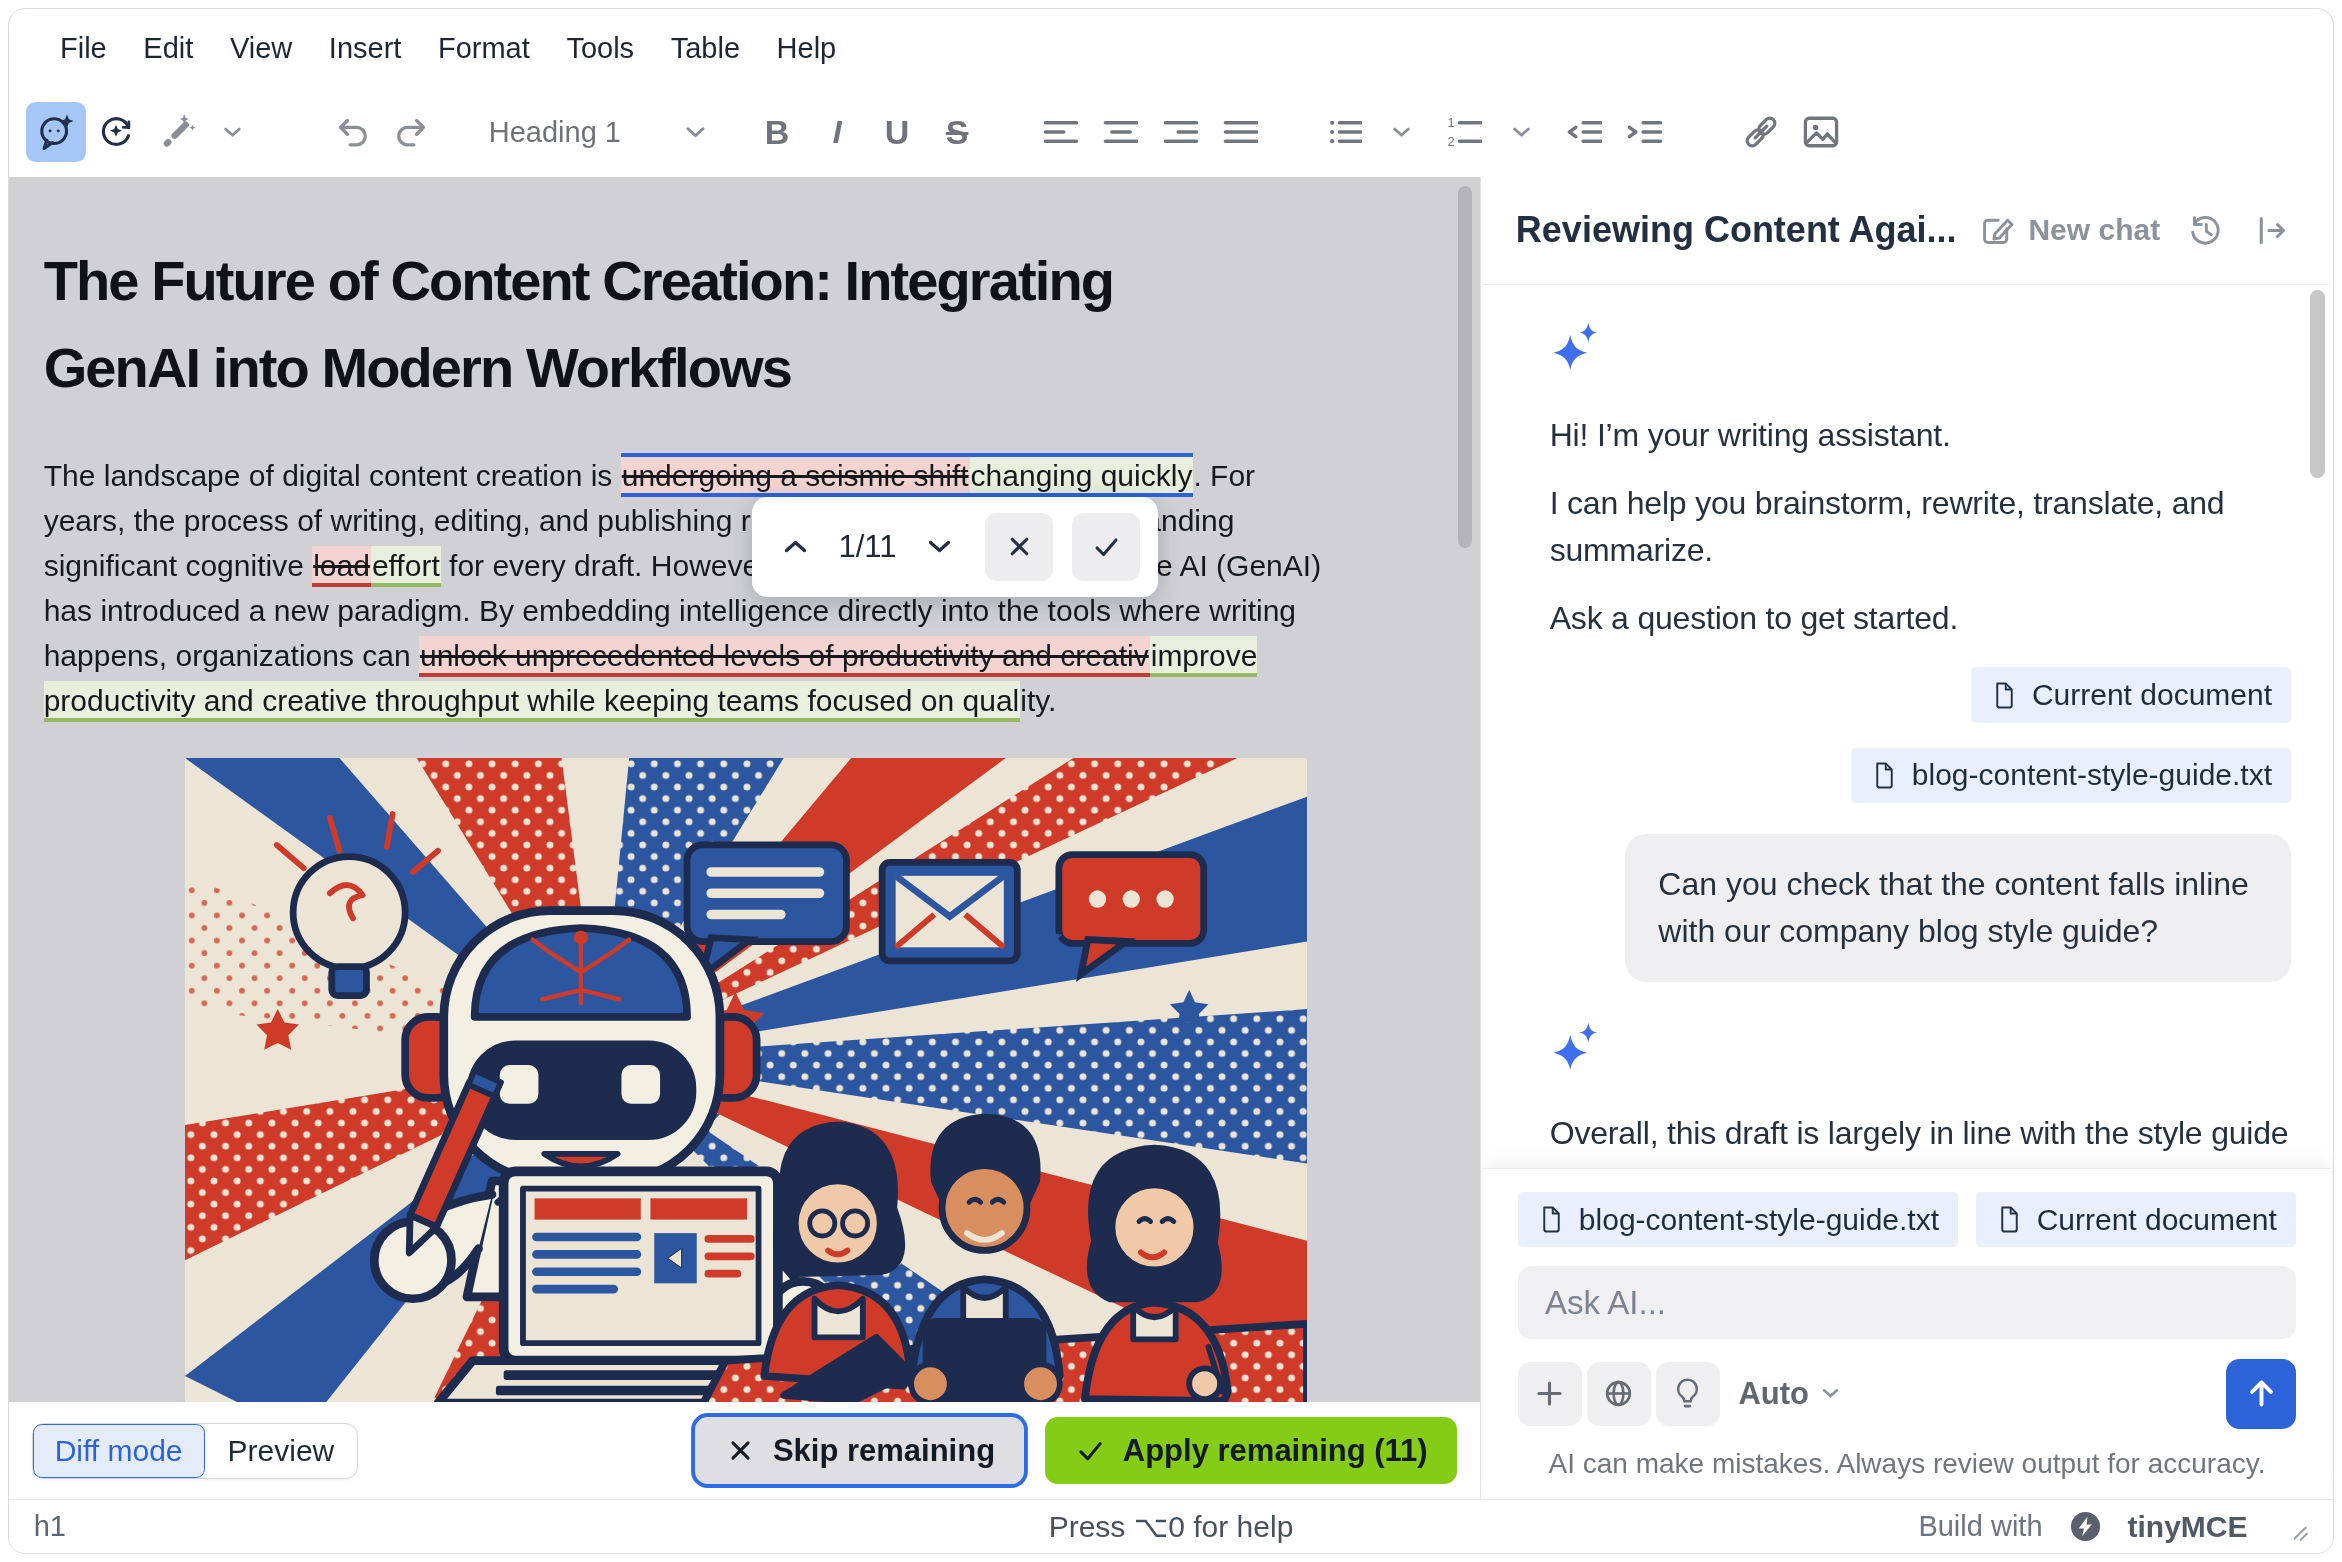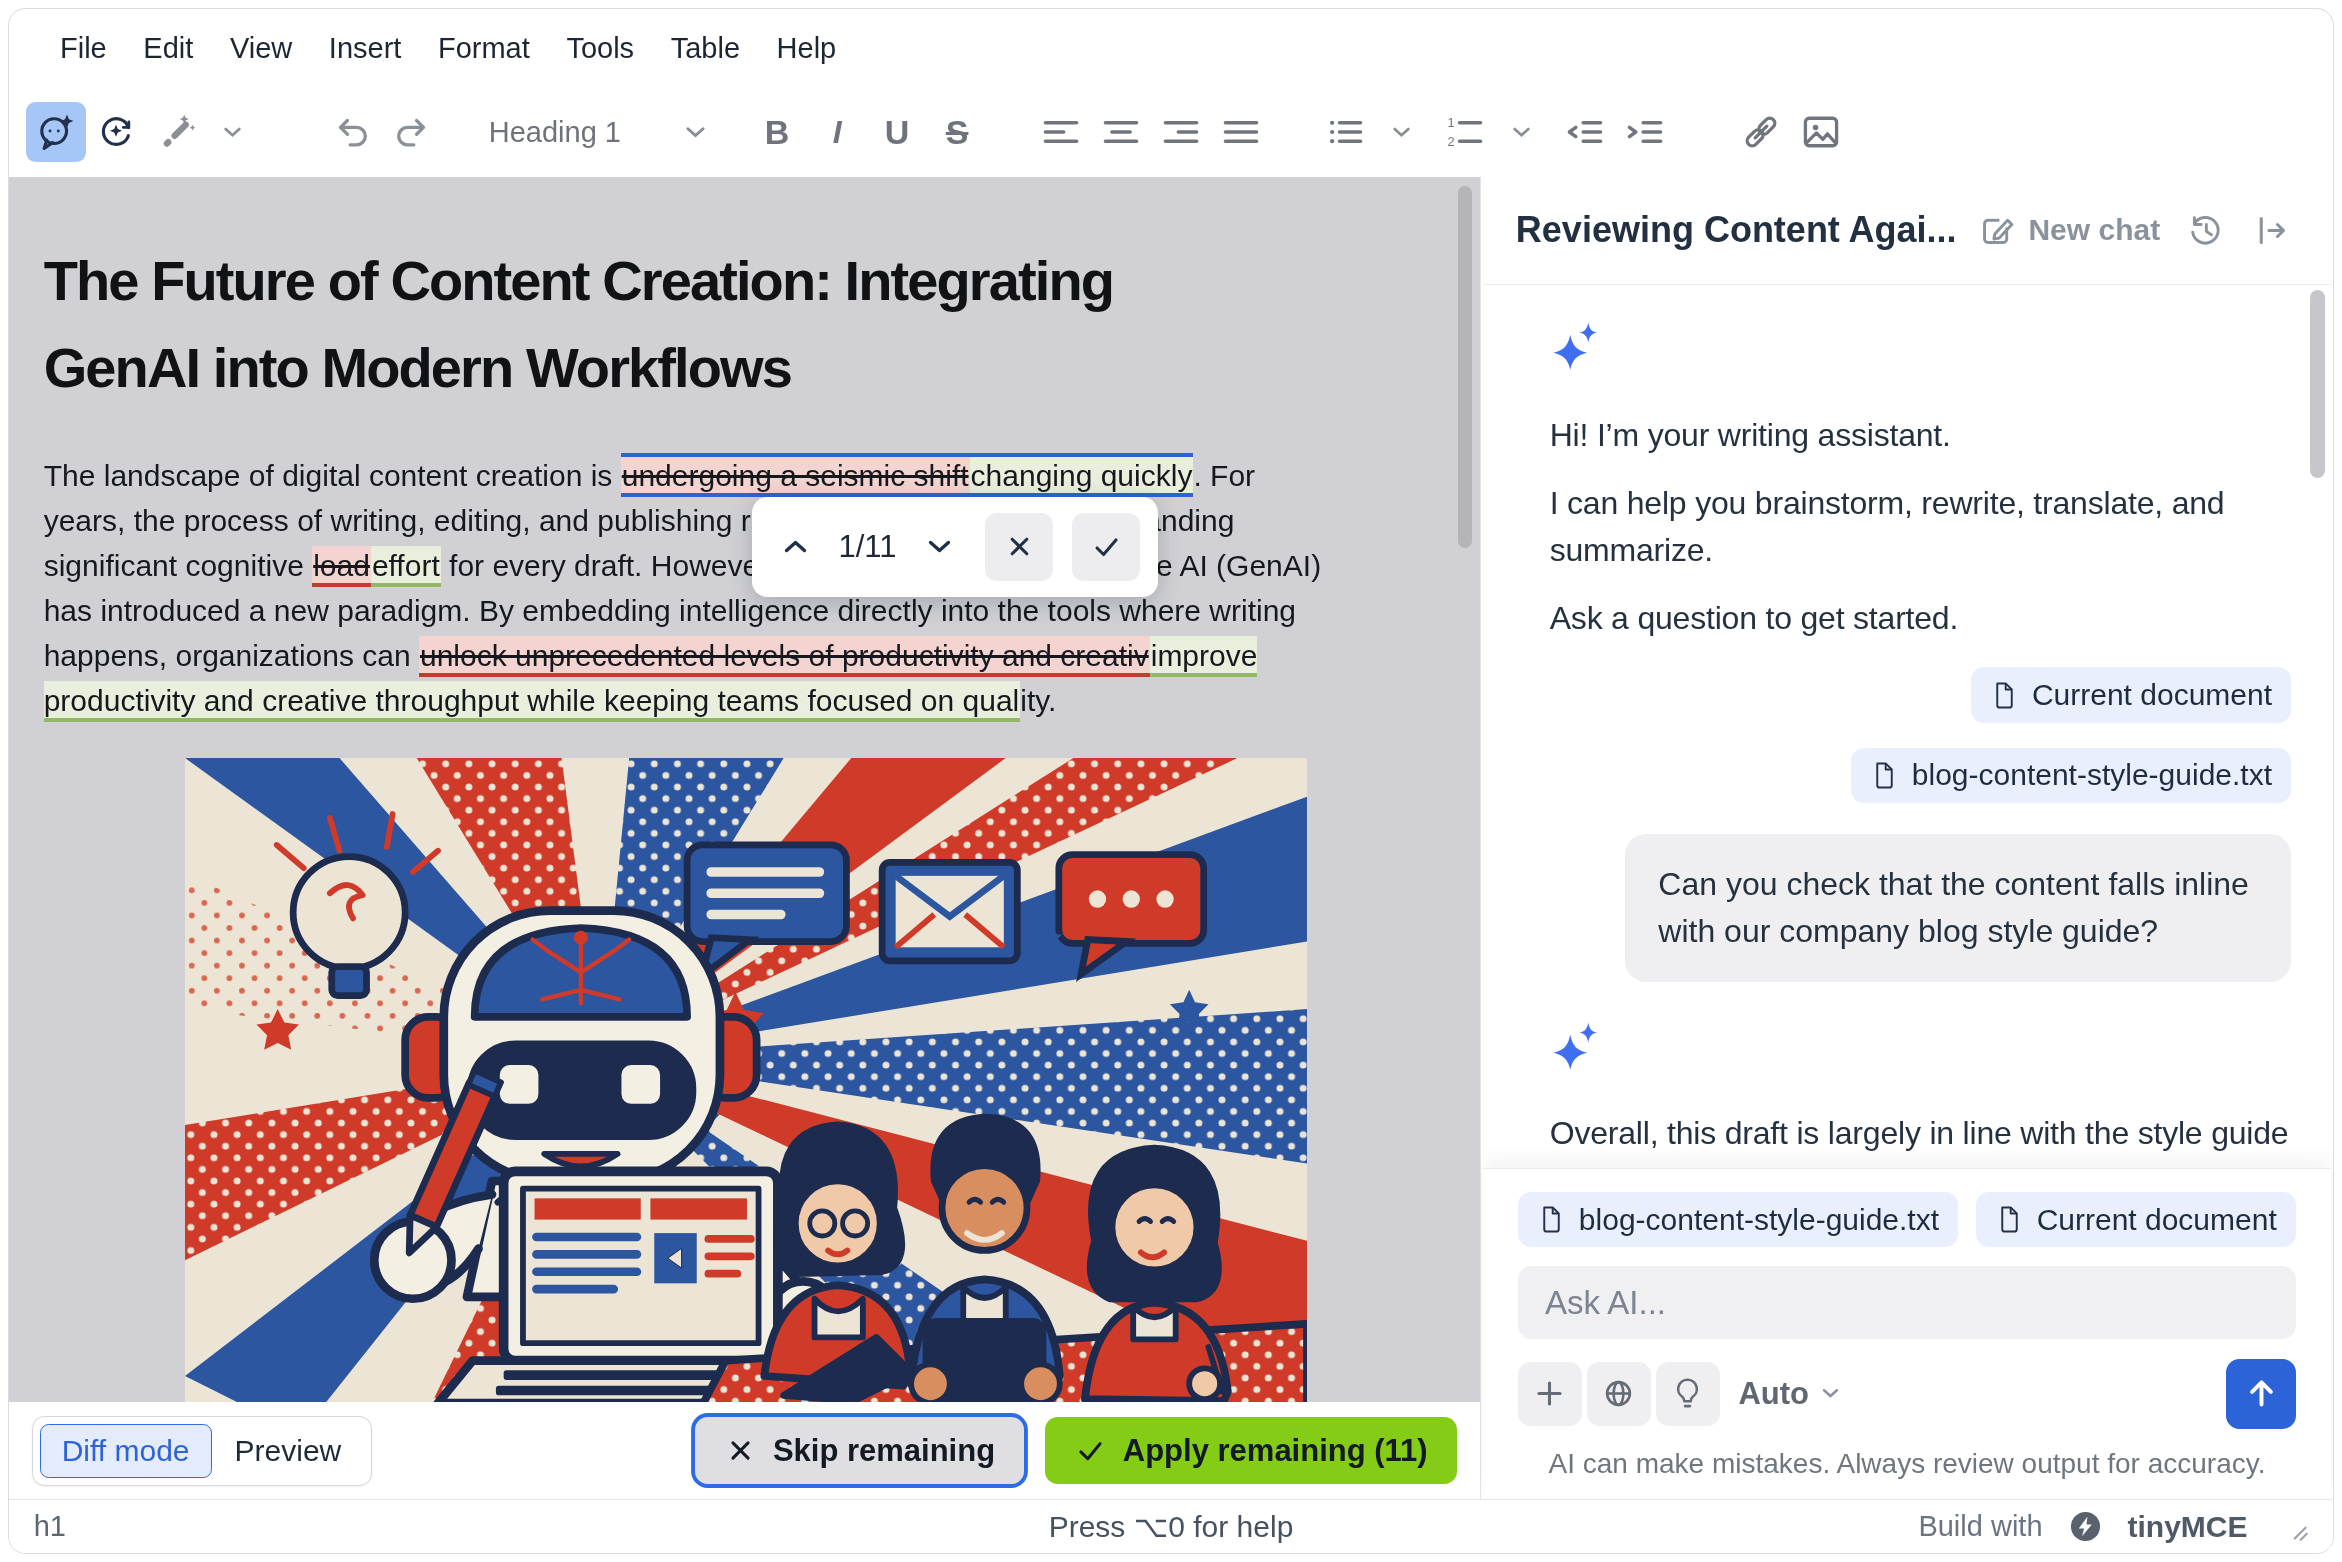--- a/index.html
+++ b/index.html
@@ -55,21 +55,21 @@
   .dw-nav svg { width:39px; height:39px; }
   .dw-count { font-size:31px; color:#1d2736; padding:0 3.9px; }
   .dw-act { width:68px; height:68px; background:#ededf0; border:none; border-radius:11.6px;
     display:flex; align-items:center; justify-content:center; margin-left:5.8px; }
   .dw-act svg { width:35px; height:35px; }
 
   
   .editor-footer { height:97px; background:#fff; display:flex; align-items:center;
     padding:0 23px; gap:17.4px; flex:none; }
   .seg { display:flex; align-items:center; border:1.9px solid #d6d6da; border-radius:12.6px;
-    background:#fff; padding:7px; box-shadow:0 1px 2.9px rgba(0,0,0,.06); }
+    background:#fff; padding:0; box-shadow:0 1px 2.9px rgba(0,0,0,.06); }
   .seg-diff { background:#e4ecfc; border:1.9px solid #2d6ce5; color:#2d63d8; border-radius:8.7px;
     padding:8.7px 21px; font-size:30px; font-weight:400; }
   .seg-preview { padding:8.7px 23px; color:#1f2a37; font-size:30px; border:none; background:transparent; }
   .ef-spacer { flex:1; }
   .btn-skip, .btn-apply { display:flex; align-items:center; gap:15.4px; border:none;
     border-radius:12.6px; padding:15.4px 29px; font-size:31px; font-weight:700; color:#131a23; }
   .btn-skip { background:#dfdfe3; box-shadow:0 0 0 3.9px #2d6ce5; margin-right:3.9px; }
   .btn-apply { background:#84cc16; }
   .btn-skip svg, .btn-apply svg { width:33px; height:33px; }
 
@@ -82,21 +82,21 @@
     overflow:hidden; }
   .hbtn { display:flex; align-items:center; gap:11.6px; background:transparent; border:none;
     color:#8a929c; font-size:30px; font-weight:700; padding:5.8px; }
   .hbtn svg { width:41px; height:41px; }
   .chat { flex:1; min-height:0; overflow:hidden; position:relative; padding:29px 42px 0 33px;margin-left:36px; }
   .sparkle { width:54px; height:54px; margin-top:5.8px; }
   .msg { font-size:32px; line-height:47px; color:#25313f; letter-spacing:-0.2px; margin-top:21px; }
   .msg.first { margin-top:35px; }
   .chip-row { display:flex; justify-content:flex-end; margin-top:25px; }
   .chip { display:inline-flex; align-items:center; gap:12.6px; background:#e9effc; color:#1d2c3f;
-    border-radius:13px; padding:10.6px 19.3px; font-size:30px; }
+    border-radius:5px; padding:10.6px 19.3px; font-size:30px; }
   .chip svg { width:29px; height:29px; }
   .bubble { margin:31px 0 0 auto; max-width:666px; background:#efeff1; border-radius:21px;
     padding:27px 33px; font-size:32px; line-height:47px; color:#25313f; }
   .ai-reply { margin-top:33px; }
   .chat-scrollbar { position:absolute; top:5.8px; right:8.7px; width:14.5px; height:188px;
     background:#c6c6cb; border-radius:7.7px; }
 
   
   .composer { flex:none; border-top:1.9px solid #ebebee; box-shadow:0 -7.7px 17.4px rgba(0,0,0,.05);
     padding:23px 35px 15.4px; display:flex; flex-direction:column; gap:19.3px; background:#fff; }

